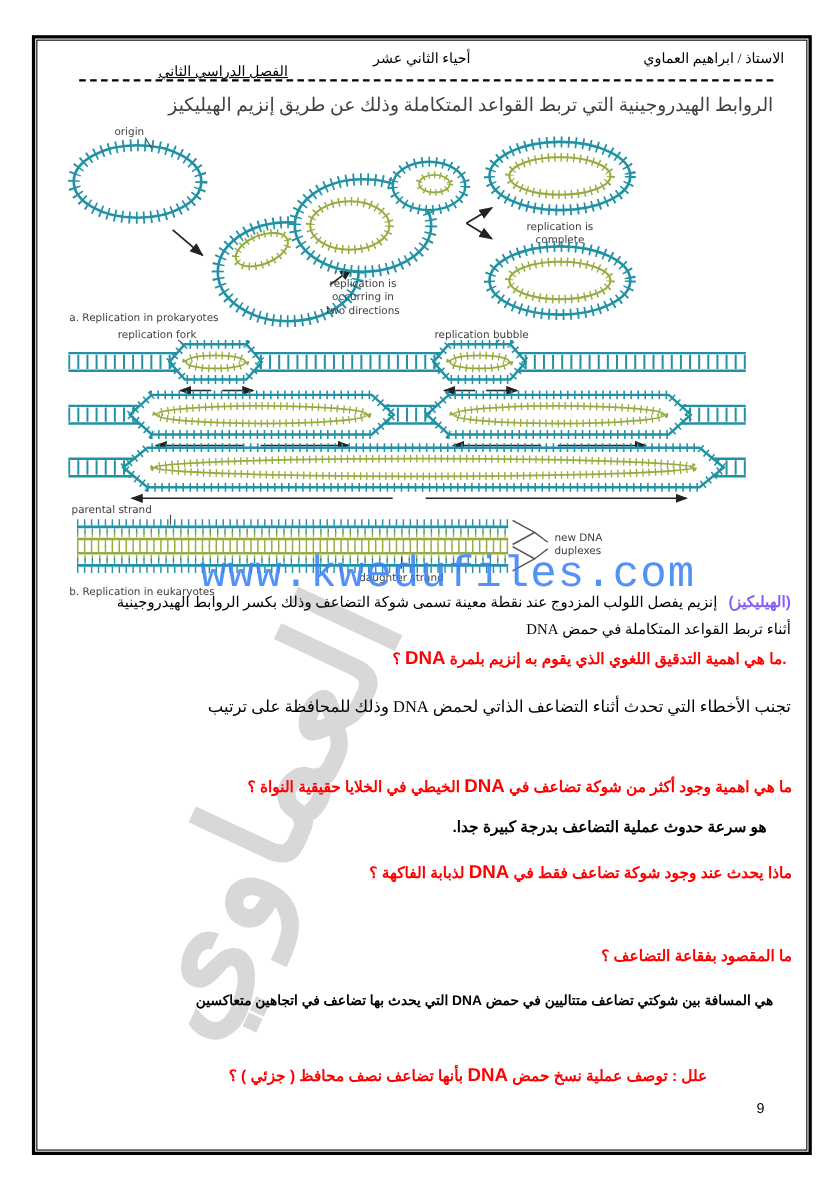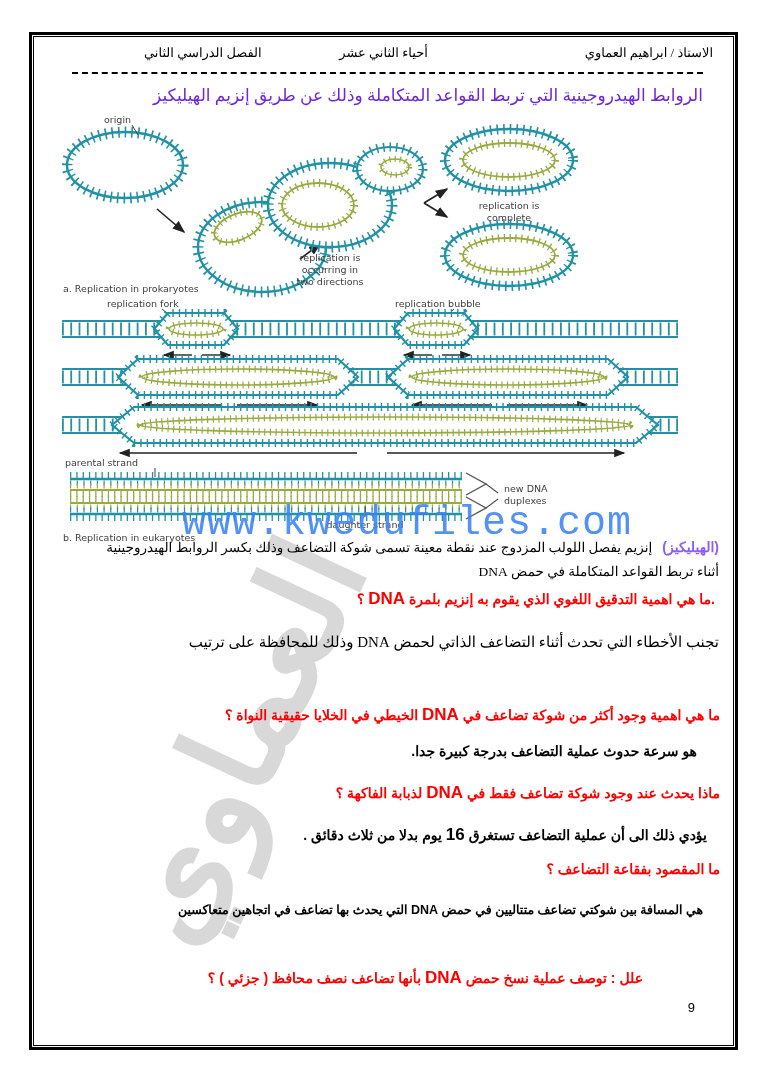--- a/index.html
+++ b/index.html
@@ -7,27 +7,27 @@
        font-family:"Liberation Serif",serif;}
   .page{position:absolute;left:29px;top:32px;width:703px;height:1012px;
         border:3px solid #000;background:#fff;}
   .page-inner{position:absolute;inset:1px;border:1px solid #000;}
 
   
   .hdr{position:absolute;top:10px;left:0;right:0;height:24px;
        font-size:13px;color:#000;direction:rtl;}
   .hdr-right{position:absolute;right:22px;top:0;}
   .hdr-center{position:absolute;left:0;right:0;top:0;text-align:center;}
-  .hdr-left{position:absolute;left:112px;top:0;}
+  .hdr-left{position:absolute;left:112px;top:12px;text-decoration:underline;}
   .hdr-dash{position:absolute;top:37px;left:40px;right:32px;
             border-top:2px dashed #000;}
 
   
   .intro{position:absolute;top:50px;right:32px;direction:rtl;
-         font-size:17px;color:#6d28d9;white-space:nowrap;z-index:3;}
+         font-size:17px;color:#404040;white-space:nowrap;z-index:3;}
 
   
   .diagram{position:absolute;left:30px;top:78px;z-index:1;}
   .dlabel{font-family:"DejaVu Sans",sans-serif;font-size:9.5px;fill:#3d3d3d;}
 
   
   .wm-gray{position:absolute;left:-15px;top:470px;width:440px;height:470px;
            z-index:2;pointer-events:none;display:flex;align-items:center;
            justify-content:center;transform:rotate(-65deg);
            font-family:"DejaVu Serif",serif;font-size:132px;font-weight:bold;
@@ -212,19 +212,18 @@
     <span class="term">(الهيليكيز)</span>‏&nbsp;&nbsp;
     <span>إنزيم يفصل اللولب المزدوج عند نقطة معينة تسمى شوكة التضاعف وذلك بكسر الروابط الهيدروجينية</span>
   </div>
   <div class="tl ser" style="top:528px;right:16px;">أثناء تربط القواعد المتكاملة في حمض DNA</div>
 
   <div class="tl bq" style="top:554px;right:20px;">.ما هي اهمية التدقيق اللغوي الذي يقوم به إنزيم بلمرة  <span class="dna">DNA</span> ؟</div>
   <div class="tl ser-lg" style="top:598px;right:16px;">تجنب الأخطاء التي تحدث أثناء التضاعف الذاتي لحمض DNA وذلك للمحافظة على ترتيب</div>
   <div class="tl bq" style="top:670px;right:15px;">ما هي اهمية وجود أكثر من شوكة تضاعف في  <span class="dna">DNA</span> الخيطي في الخلايا حقيقية النواة ؟</div>
   <div class="tl ba" style="top:708px;right:38px;">هو سرعة حدوث عملية التضاعف بدرجة كبيرة جدا.</div>
   <div class="tl bq" style="top:748px;right:15px;">ماذا  يحدث عند وجود شوكة تضاعف فقط في <span class="dna">DNA</span> لذبابة الفاكهة ؟</div>
-  <div class="tl ba" style="top:790px;right:28px;">يؤدي ذلك الى أن عملية  التضاعف تستغرق  <span class="dna">16</span> يوم بدلا من  ثلاث دقائق .</div>
   <div class="tl bq" style="top:826px;right:15px;">ما المقصود بفقاعة التضاعف ؟</div>
   <div class="tl ba ba-sm" style="top:867px;right:32px;">هي المسافة بين شوكتي تضاعف متتاليين في حمض DNA التي يحدث بها تضاعف في اتجاهين متعاكسين</div>
   <div class="tl bq" style="top:901px;right:92px;margin-top:32px;">علل : توصف عملية نسخ حمض <span class="dna">DNA</span> بأنها تضاعف نصف محافظ ( جزئي ) ؟</div>
 
   <div class="pagenum">9</div>
 </div>
 
 </body></html>

